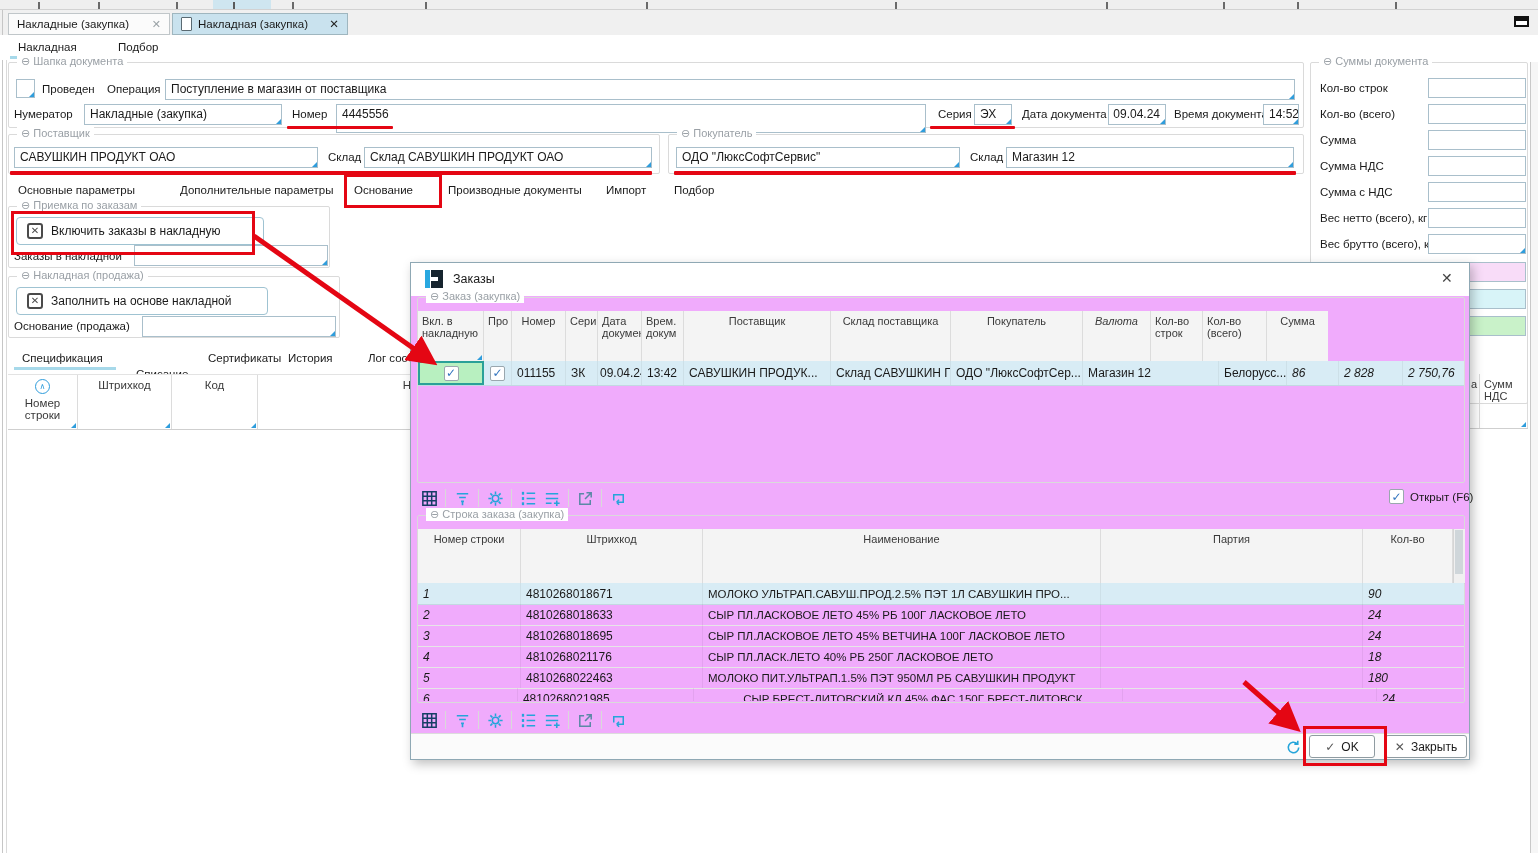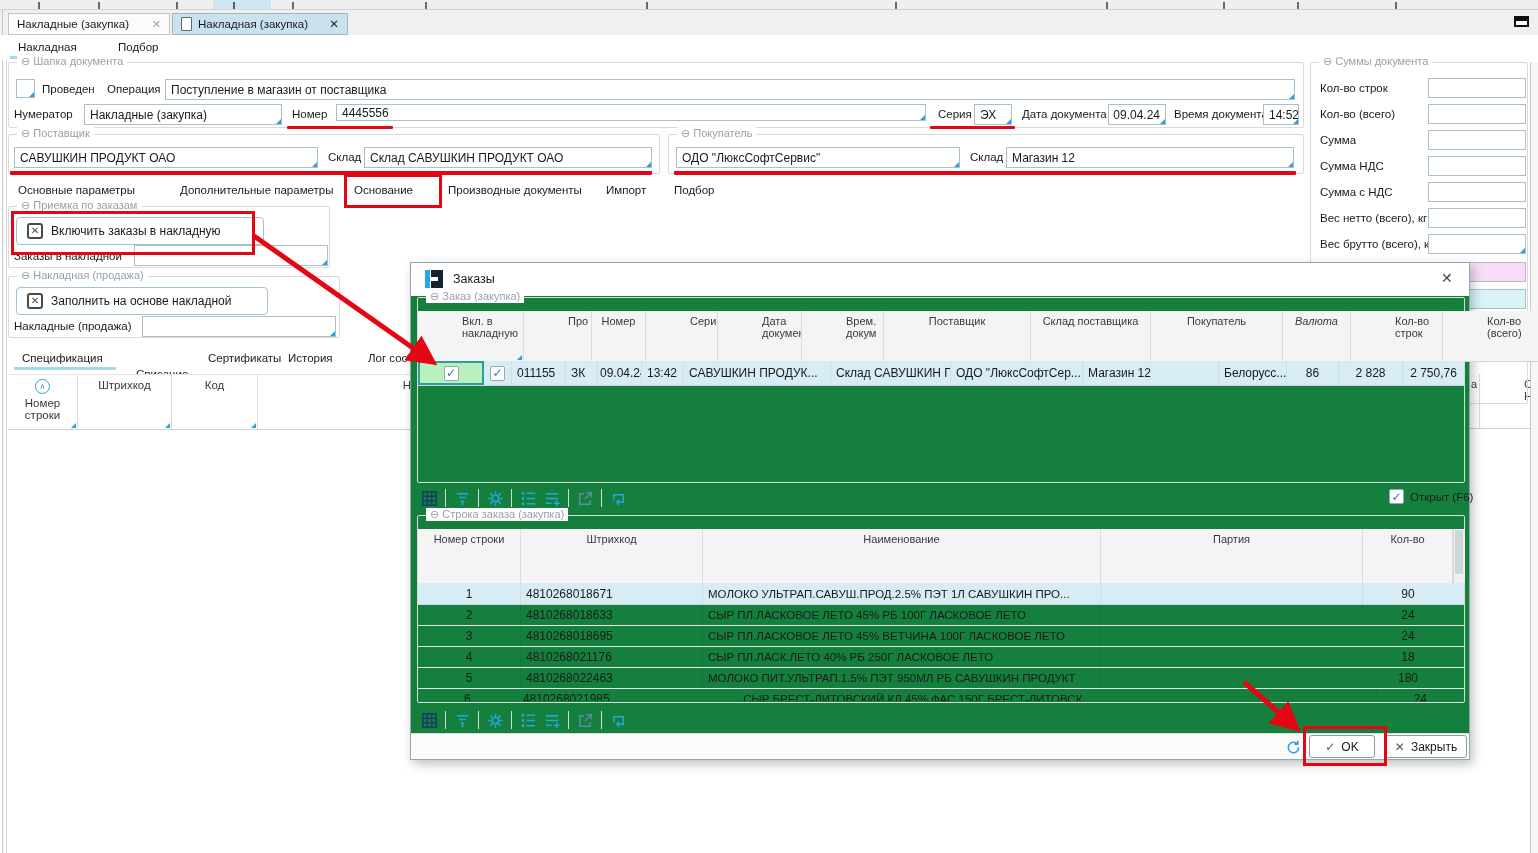--- a/index.html
+++ b/index.html
@@ -1,41 +1,41 @@
 <!DOCTYPE html>
 <html><head>
 <meta charset="utf-8">
 <style>
   html,body{margin:0;padding:0;}
   body{width:1538px;height:853px;position:relative;overflow:hidden;background:#fff;
        font-family:"Liberation Sans","DejaVu Sans",sans-serif;color:#1a1a1a;}
   .abs{position:absolute;box-sizing:border-box;}
   .lbl{position:absolute;font-size:11.5px;white-space:nowrap;color:#1a1a1a;}
   .fld{position:absolute;box-sizing:border-box;background:#fff;border:1px solid #a9bfcb;
-       font-size:12px;padding:2px 5px;white-space:nowrap;overflow:hidden;display:flex;align-items:center;}
+       font-size:12px;padding:2px 5px;white-space:nowrap;overflow:hidden;display:flex;}
   .fld::after{content:"";position:absolute;right:0;bottom:0;border-left:5px solid transparent;
        border-bottom:5px solid #2f9ddc;}
   .fld.noc::after{display:none;}
   .gbox{position:absolute;box-sizing:border-box;border:1px solid #dadada;border-radius:2px;background:transparent;}
   .legend{position:absolute;top:-8px;left:8px;background:#fff;color:#9aa0a6;font-size:11px;
        padding:0 4px;white-space:nowrap;}
   .cb{box-sizing:border-box;width:15px;height:15px;background:#fff;border:1px solid #9aa7ae;border-radius:2px;
       display:flex;align-items:center;justify-content:center;color:#3274be;font-size:12px;font-weight:bold;line-height:1;}
   .xglyph{box-sizing:border-box;width:16px;height:16px;border:2px solid #4a4a4a;border-radius:3px;color:#4a4a4a;
       font-size:10px;font-weight:bold;display:flex;align-items:center;justify-content:center;line-height:1;}
   .xbtn{position:absolute;display:flex;align-items:center;gap:8px;border:1px solid #9fc3d2;border-radius:4px;
       background:#fff;font-size:12px;padding:0 10px;cursor:default;}
   .tabtxt{position:absolute;font-size:11.5px;white-space:nowrap;}
   .hrow{display:flex;position:absolute;}
   .hc{box-sizing:border-box;border-right:1px solid #dcdcdc;font-size:11px;color:#3a3a3a;
       padding:4px 4px;display:flex;justify-content:center;text-align:center;overflow:hidden;}
-  .hc.left{justify-content:flex-start;text-align:left;margin-left:40px;}
+  .hc.left{justify-content:flex-start;text-align:left;}
   .dc{box-sizing:border-box;border-right:1px solid rgba(0,0,0,.05);font-size:12px;display:flex;align-items:center;
       padding:0 5px;white-space:nowrap;overflow:hidden;}
-  .dc.r{justify-content:center;}
+  .dc.r{justify-content:flex-start;font-style:italic;}
   .rline{position:absolute;background:#e40613;z-index:72;border-radius:1px;}
   .rbox{position:absolute;border:3px solid #e40613;z-index:72;}
   .tbtn{width:24px;height:24px;display:flex;align-items:center;justify-content:center;}
   .tsep{width:1px;height:18px;background:#d9d9d9;margin:0 4px;align-self:center;}
   .btn{position:absolute;box-sizing:border-box;background:#fff;border:1px solid #8f9ba1;border-radius:3px;
        font-size:12px;display:flex;align-items:center;justify-content:center;gap:6px;}
   .sorticon{width:13px;height:13px;border:1.5px solid #2f9ddc;border-radius:50%;color:#2f9ddc;font-size:8px;
        display:inline-flex;align-items:center;justify-content:center;background:#fff;flex:0 0 auto;}
   .htri::after{content:"";position:absolute;right:1px;bottom:1px;border-left:5px solid transparent;
        border-bottom:5px solid #2f9ddc;}
@@ -94,21 +94,21 @@
 <span class="lbl" style="left:42px;top:83px;">Проведен</span>
 <span class="lbl" style="left:107px;top:83px;">Операция</span>
 <div class="fld" style="left:165px;top:79px;width:1130px;height:21px;">
   <span>Поступление в магазин от поставщика</span>
 </div>
 <span class="lbl" style="left:14px;top:108px;">Нумератор</span>
 <div class="fld" style="left:84px;top:104px;width:198px;height:21px;">
   <span>Накладные (закупка)</span>
 </div>
 <span class="lbl" style="left:292px;top:108px;">Номер</span>
-<div class="fld" style="left:336px;top:104px;width:590px;height:17px;">
+<div class="fld" style="left:336px;top:104px;width:590px;height:29px;">
   <span>4445556</span>
 </div>
 <span class="lbl" style="left:938px;top:108px;">Серия</span>
 <div class="fld" style="left:974px;top:104px;width:38px;height:21px;">
   <span>ЭХ</span>
 </div>
 <span class="lbl" style="left:1022px;top:108px;">Дата документа</span>
 <div class="fld" style="left:1108px;top:104px;width:58px;height:21px;justify-content:flex-end;">
   <span>09.04.24</span>
 </div>
@@ -170,21 +170,21 @@
 <div class="gbox" style="left:8px;top:276px;width:332px;height:62px;">
   <span class="legend">
     <span>⊖</span>
     <span>Накладная (продажа)</span>
   </span>
 </div>
 <div class="xbtn" style="left:16px;top:287px;width:230px;height:26px;">
   <span class="xglyph">✕</span>
   <span>Заполнить на основе накладной</span>
 </div>
-<span class="lbl" style="left:14px;top:320px;">Накладные (продажа)</span>
+<span class="lbl" style="left:14px;top:320px;">Основание (продажа)</span>
 <div class="fld" style="left:142px;top:316px;width:194px;height:21px;">
   <span></span>
 </div>
 
 <span class="tabtxt" style="left:22px;top:352px;">Спецификация</span>
 <div class="abs" style="left:14px;top:367px;width:102px;height:3px;background:#a7d9ea;"></div>
 <span class="tabtxt" style="left:136px;top:368px;">Списание</span>
 <span class="tabtxt" style="left:208px;top:352px;">Сертификаты</span>
 <span class="tabtxt" style="left:288px;top:352px;">История</span>
 <span class="tabtxt" style="left:368px;top:352px;">Лог сообщений</span>
@@ -233,21 +233,21 @@
 <span class="lbl" style="left:1320px;top:212px;">Вес нетто (всего), кг</span>
 <div class="fld noc" style="left:1428px;top:208px;width:98px;height:20px;"></div>
 <span class="lbl" style="left:1320px;top:238px;">Вес брутто (всего), кг</span>
 <div class="fld" style="left:1428px;top:234px;width:98px;height:20px;"></div>
 <div class="fld noc" style="left:1428px;top:262px;width:98px;height:20px;background:#f8dcf8;"></div>
 <div class="fld noc" style="left:1428px;top:289px;width:98px;height:20px;background:#d8f4f8;"></div>
 <div class="fld noc" style="left:1428px;top:316px;width:98px;height:20px;background:#c9f2c9;"></div>
 
 <div class="abs" style="left:1530px;top:62px;width:8px;height:791px;background:#f6f6f6;border-left:1px solid #c9c9c9;"></div>
 
-<div class="abs" style="left:410px;top:262px;width:1060px;height:498px;background:#15803d;border:1px solid #8fa8b4;z-index:50;box-shadow:3px 4px 10px rgba(0,0,0,.25);">
+<div class="abs" style="left:410px;top:262px;width:1060px;height:498px;background:#f0abfc;border:1px solid #8fa8b4;z-index:50;box-shadow:3px 4px 10px rgba(0,0,0,.25);">
 
   <div class="abs" style="left:0;top:0;width:1058px;height:33px;background:#fff;">
     <span class="abs" style="left:14px;top:7px;width:18px;height:18px;">
       <span class="abs" style="left:0;top:0;width:5px;height:18px;background:#29a8e0;"></span>
       <span class="abs" style="left:6px;top:0;width:12px;height:18px;background:#16242e;"></span>
       <span class="abs" style="left:6px;top:7px;width:7px;height:4px;background:#fff;"></span>
     </span>
     <span class="abs" style="left:42px;top:9px;font-size:12.5px;">Заказы</span>
     <span class="abs" style="left:1030px;top:7px;font-size:14px;color:#444;">✕</span>
   </div>

